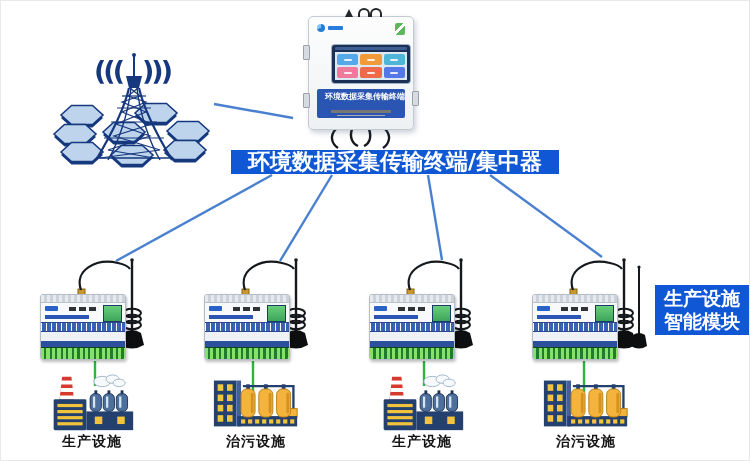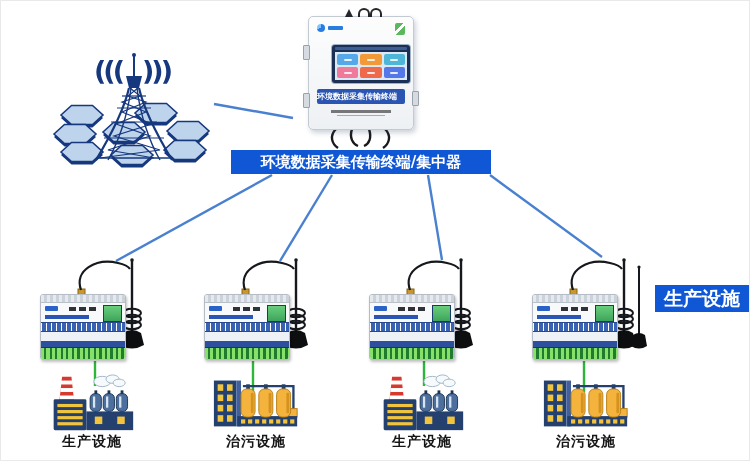--- a/index.html
+++ b/index.html
@@ -36,31 +36,31 @@
   .dev-screen{position:absolute;left:23px;top:28px;width:78px;height:38px;background:#1c2f54;border-radius:3px;
     box-shadow:0 0 0 1px #9fb2c8}
   .scr-bar{position:absolute;left:3px;top:2px;right:3px;height:3px;background:#3d5e93;border-radius:1px}
   .scr-grid{position:absolute;left:3px;top:7px;right:3px;bottom:3px;background:#dce8f4;
     display:grid;grid-template-columns:repeat(3,1fr);grid-template-rows:repeat(2,1fr);gap:2px;padding:2px;box-sizing:border-box}
   .tile{border-radius:2px;position:relative}
   .tile::after{content:"";position:absolute;left:50%;top:50%;width:8px;height:2px;margin:-1px 0 0 -4px;
     background:rgba(255,255,255,.85);border-radius:1px}
   .t1{background:#56a8e8}.t2{background:#f29a38}.t3{background:#4fb6d8}
   .t4{background:#ef7a9b}.t5{background:#ef6a4a}.t6{background:#5578e8}
-  .dev-bar{position:absolute;left:8px;top:72px;width:88px;height:15px;background:#2a55b2;border-radius:2px;
-    color:#fff;font-size:8px;line-height:15px;text-align:left;font-weight:bold;letter-spacing:0;white-space:nowrap;overflow:hidden}
+  .dev-bar{position:absolute;left:8px;top:72px;width:88px;height:29px;background:#2a55b2;border-radius:2px;
+    color:#fff;font-size:8px;line-height:15px;text-align:right;font-weight:bold;letter-spacing:0;white-space:nowrap;overflow:hidden}
   .dev-co1{position:absolute;left:22px;top:93px;width:60px;height:2.5px;background:#777}
   .dev-co2{position:absolute;left:28px;top:97.5px;width:48px;height:1.5px;background:#aaa}
   .dev-tab{position:absolute;width:5px;height:13px;background:#d6dbe1;border:1px solid #9aa1a9;border-radius:1px}
   .dev-tab.l1{left:-6px;top:28px}.dev-tab.l2{left:-6px;top:76px}.dev-tab.r1{right:-6px;top:74px}
 
   
   .center-label{
-    position:absolute;left:231px;top:150px;width:260px;height:24px;background:#1057d6;
-    color:#fff;font-size:15px;font-weight:bold;text-align:center;line-height:24px;white-space:nowrap}
+    position:absolute;left:231px;top:150px;width:328px;height:24px;background:#1057d6;
+    color:#fff;font-size:22px;font-weight:bold;text-align:center;line-height:24px;white-space:nowrap}
   .side-label{
     position:absolute;left:655px;top:285px;width:94px;background:#1057d6;color:#fff;
     font-size:19px;font-weight:bold;text-align:center;line-height:23px;padding:2px 0}
 
   
   .module{position:absolute;top:256px;width:116px;height:104px}
   .m1{left:40px}.m2{left:204px}.m3{left:369px}.m4{left:532px}
   .ant{position:absolute;left:28px;top:0;width:88px;height:104px}
   .mbody{position:absolute;left:0;bottom:0;width:84px;height:64px;background:#f7f9fb;
     border:1px solid #b6bcc5;border-radius:3px;overflow:hidden;box-shadow:1px 2px 3px rgba(0,0,0,.25)}
@@ -183,20 +183,21 @@
     <span class="dev-co2"></span>
     <span class="dev-tab l1"></span>
     <span class="dev-tab l2"></span>
     <span class="dev-tab r1"></span>
   </div>
 
   <div class="center-label">环境数据采集传输终端/集中器</div>
 
   <div class="side-label">
     <div>生产设施</div>
+    <div>智能模块</div>
   </div>
 
   <div class="module m1">
     <svg class="ant" viewBox="0 0 88 104">
       <rect x="10" y="33" width="7" height="9" fill="#c9972c" stroke="#8a6410" stroke-width="1"></rect>
       <path d="M13,34 C6,14 28,2 50,7 C57,8.5 60,10 62,13" fill="none" stroke="#15181c" stroke-width="2.2"></path>
       <line x1="64" y1="5" x2="64" y2="78" stroke="#15181c" stroke-width="2.4"></line>
       <circle cx="64" cy="4" r="1.8" fill="#15181c"></circle>
       <ellipse cx="64" cy="57" rx="9" ry="4.2" fill="none" stroke="#15181c" stroke-width="2"></ellipse>
       <ellipse cx="64" cy="63" rx="9" ry="4.2" fill="none" stroke="#15181c" stroke-width="2"></ellipse>

